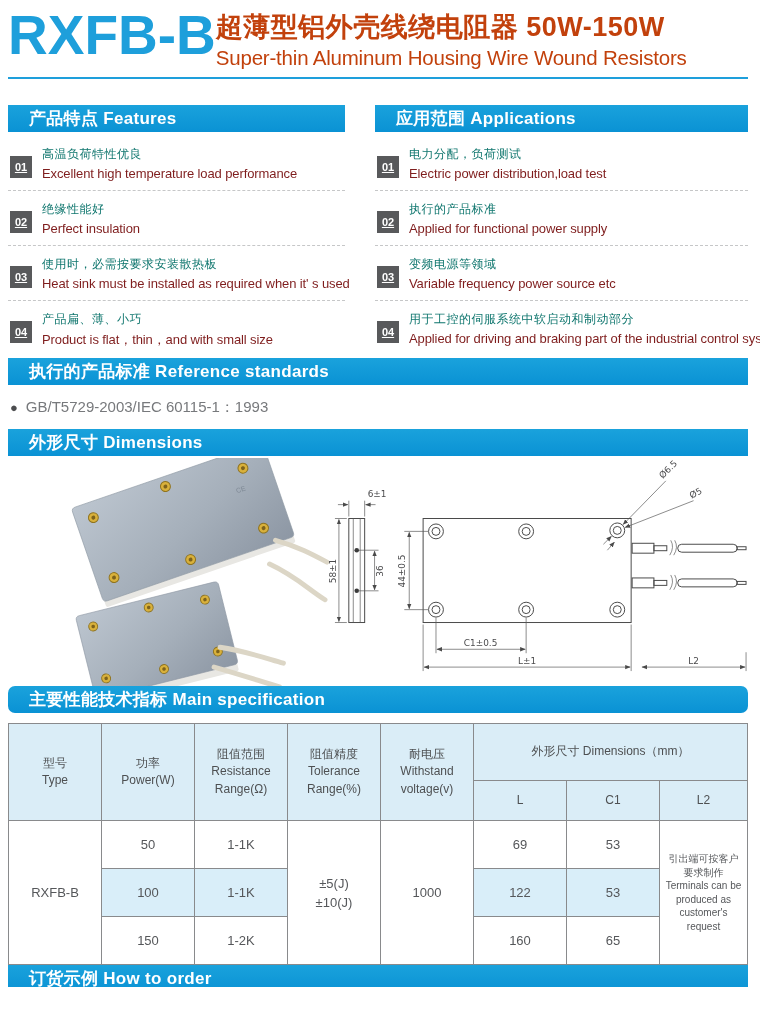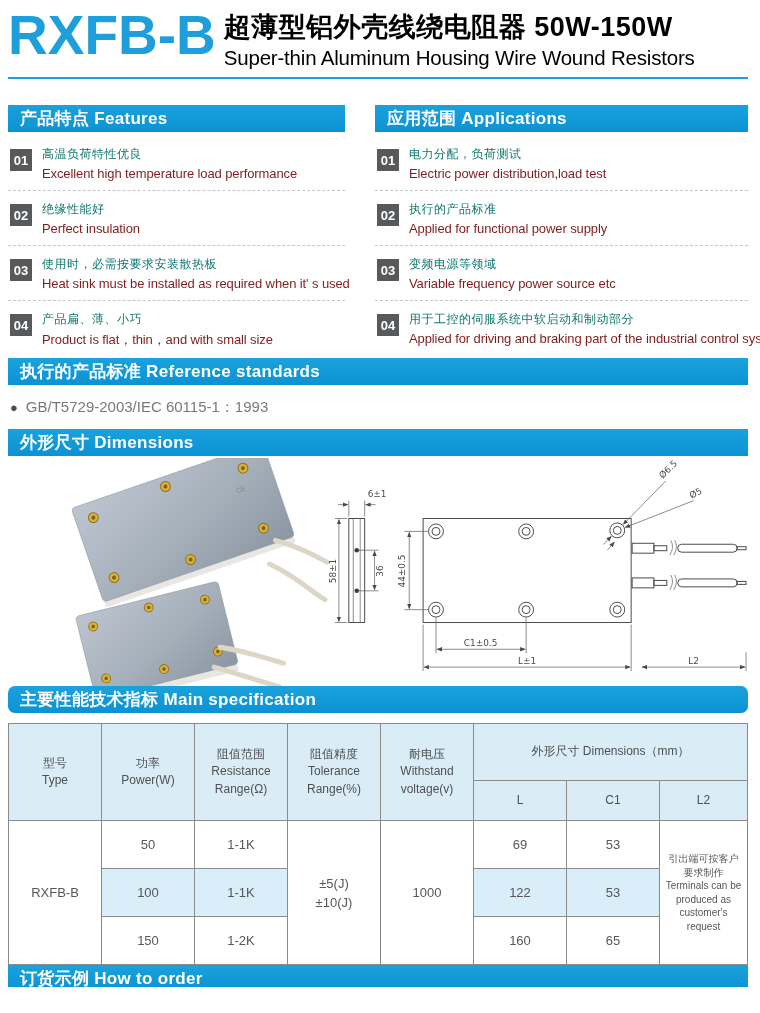--- a/index.html
+++ b/index.html
@@ -2,39 +2,39 @@
 <html><head>
 <meta charset="utf-8">
 <style>
   html,body{margin:0;padding:0;background:#fff;}
   body{font-family:"Liberation Sans","DejaVu Sans",sans-serif;-webkit-font-smoothing:antialiased;}
   .page{width:760px;height:987px;background:#fff;overflow:hidden;position:relative;}
 
   
   .hdr{display:flex;align-items:flex-start;padding:8px 12px 0 8px;}
   .hdr-model{font-size:55px;font-weight:bold;color:#1e9fdb;line-height:1.0;letter-spacing:0px;}
-  .hdr-titles{margin-left:8px;color:#000000;padding-top:1px;}
+  .hdr-titles{color:#c2410c;padding-top:1px;}
   .hdr-cn{font-size:27px;font-weight:bold;letter-spacing:0.5px;}
   .hdr-en{font-size:20.5px;margin-top:1px;letter-spacing:-0.2px;}
   .hdr-rule{border:none;border-top:2px solid #1e9fdb;margin:7px 12px 0 8px;}
 
   
   .bar{height:27px;line-height:27px;background:linear-gradient(#1aa2dc,#0a92d4);
-       color:#fff;font-size:17px;font-weight:bold;padding-left:12px;letter-spacing:0.3px;}
+       color:#fff;font-size:17px;font-weight:bold;padding-left:21px;letter-spacing:0.3px;}
   .bar.full{margin:0 12px 0 8px;}
 
   
   .twocol{display:flex;margin:26px 12px 0 8px;}
   .col-left{width:337px;flex:none;margin-right:30px;}
   .col-right{flex:1;min-width:0;}
   .items{padding-top:4px;}
   .item{display:flex;align-items:flex-start;padding:10px 0 9px 2px;}
   .item.dash{border-bottom:1px dashed #c6c7c8;}
-  .item-num{width:22px;height:22px;flex:none;background:#58595b;color:#fff;font-size:13px;
-            font-weight:bold;display:flex;align-items:center;justify-content:center;margin:3px 10px 0 0;}
+  .item-num{width:22px;height:22px;flex:none;background:#58595b;color:#fff;font-size:11px;
+            font-weight:bold;display:flex;align-items:center;justify-content:center;margin:10px 10px 0 0;text-decoration:underline;}
   .item-cn{font-size:12px;color:#0f766e;letter-spacing:0.5px;}
   .item-en{font-size:13px;color:#7f1d1d;margin-top:3px;white-space:nowrap;letter-spacing:-0.1px;}
 
   
   .std-bar{margin-top:15px;}
   .std-line{margin:13px 12px 12px 10px;font-size:15px;color:#77797c;display:flex;align-items:center;}
   .std-dot{color:#4c4d4f;font-size:13px;margin-right:8px;}
 
   
   .dim-bar{margin-top:6px;}

